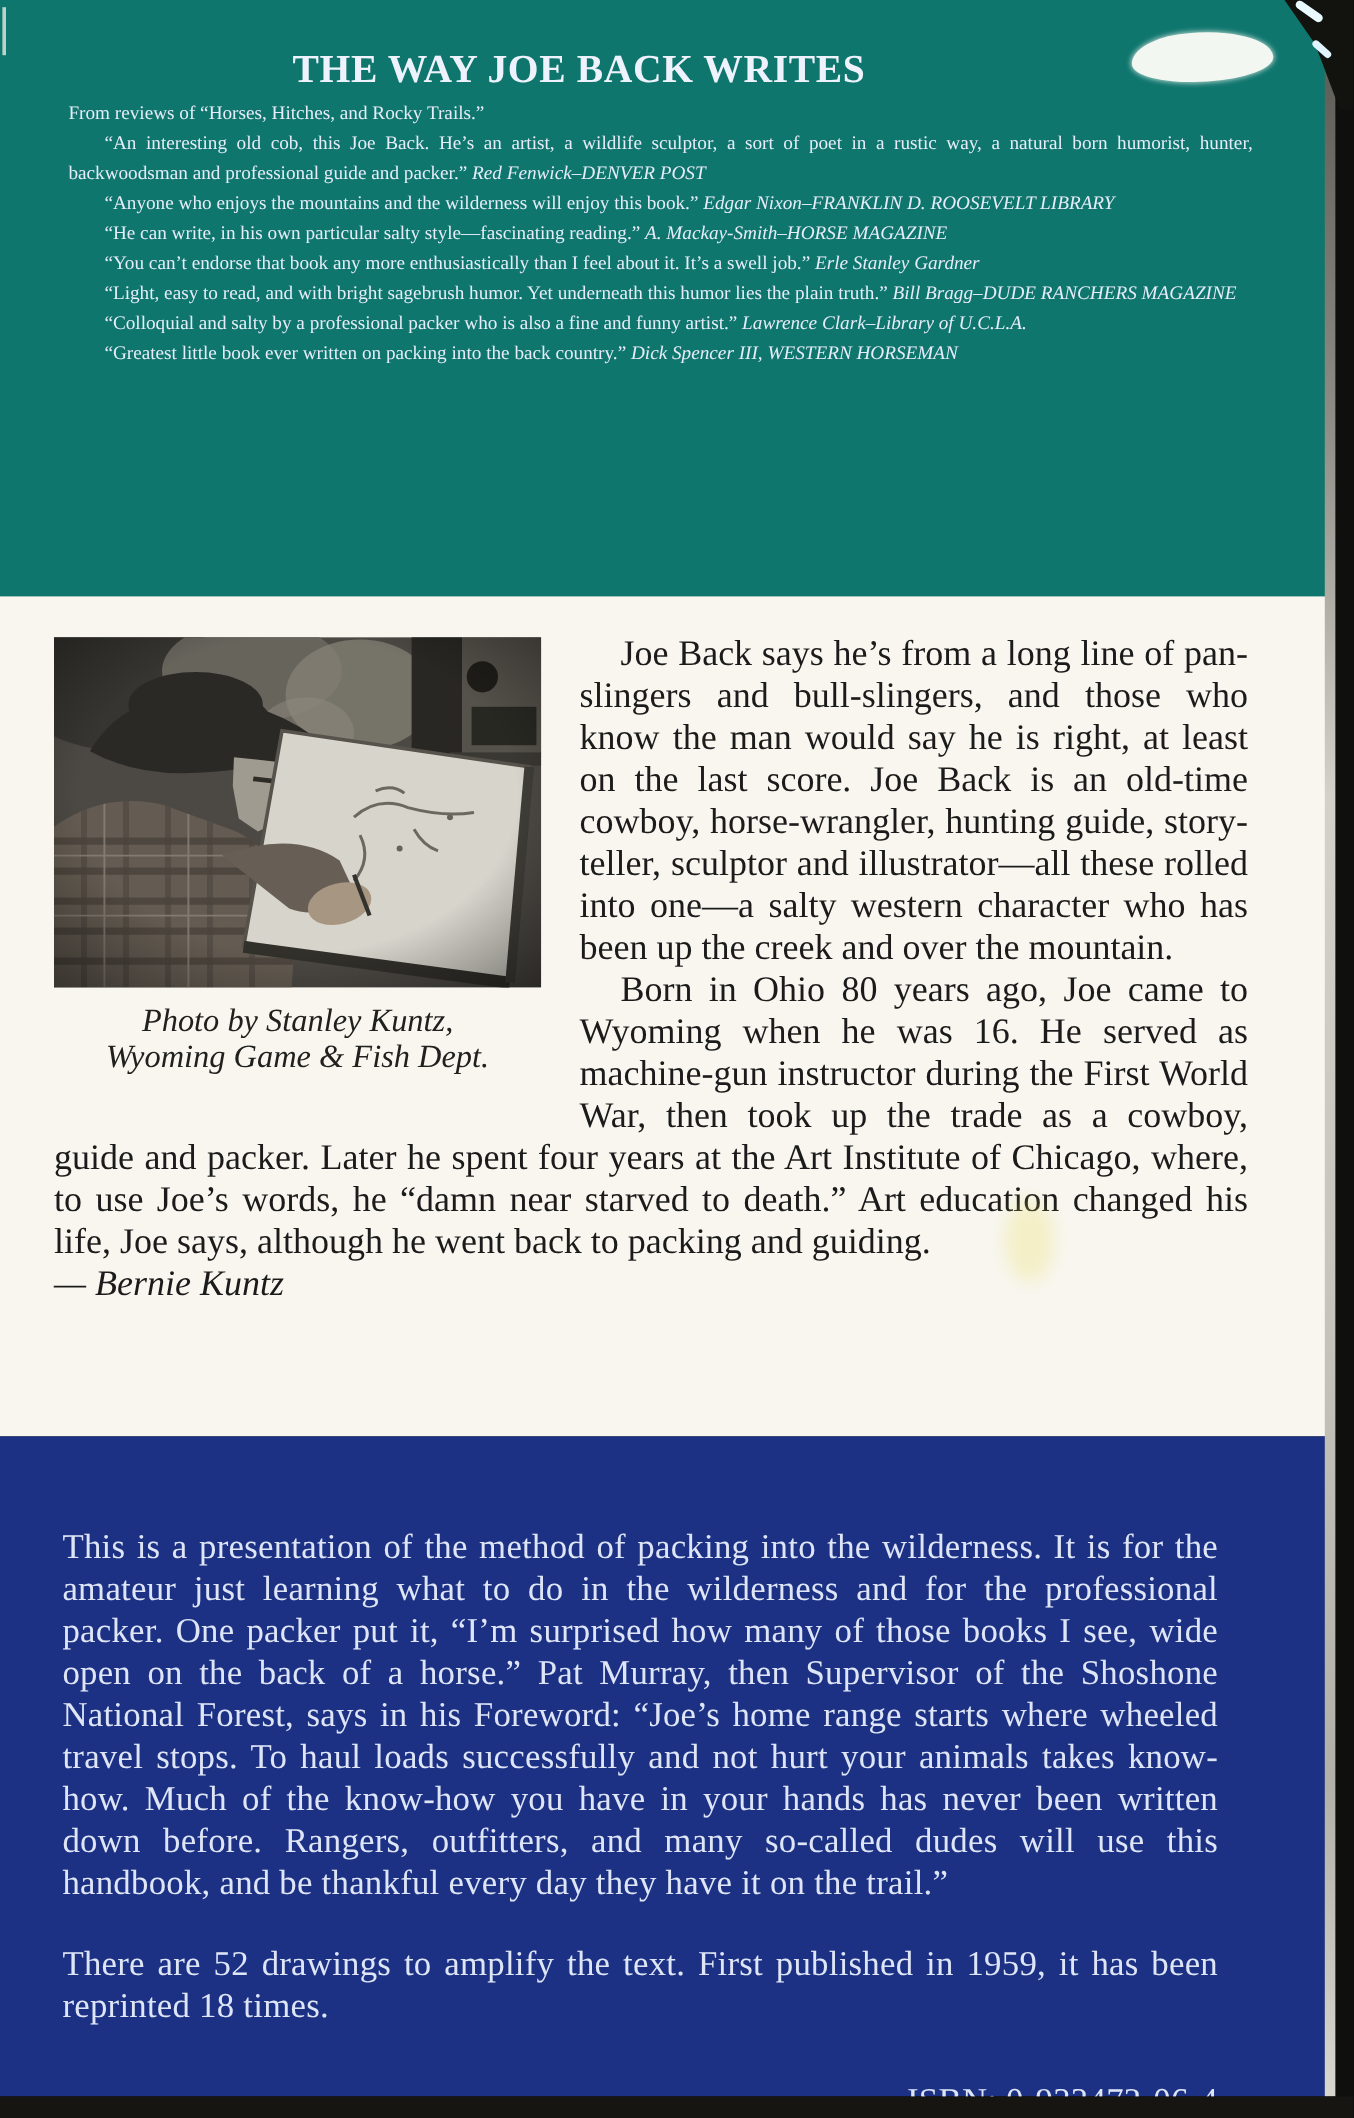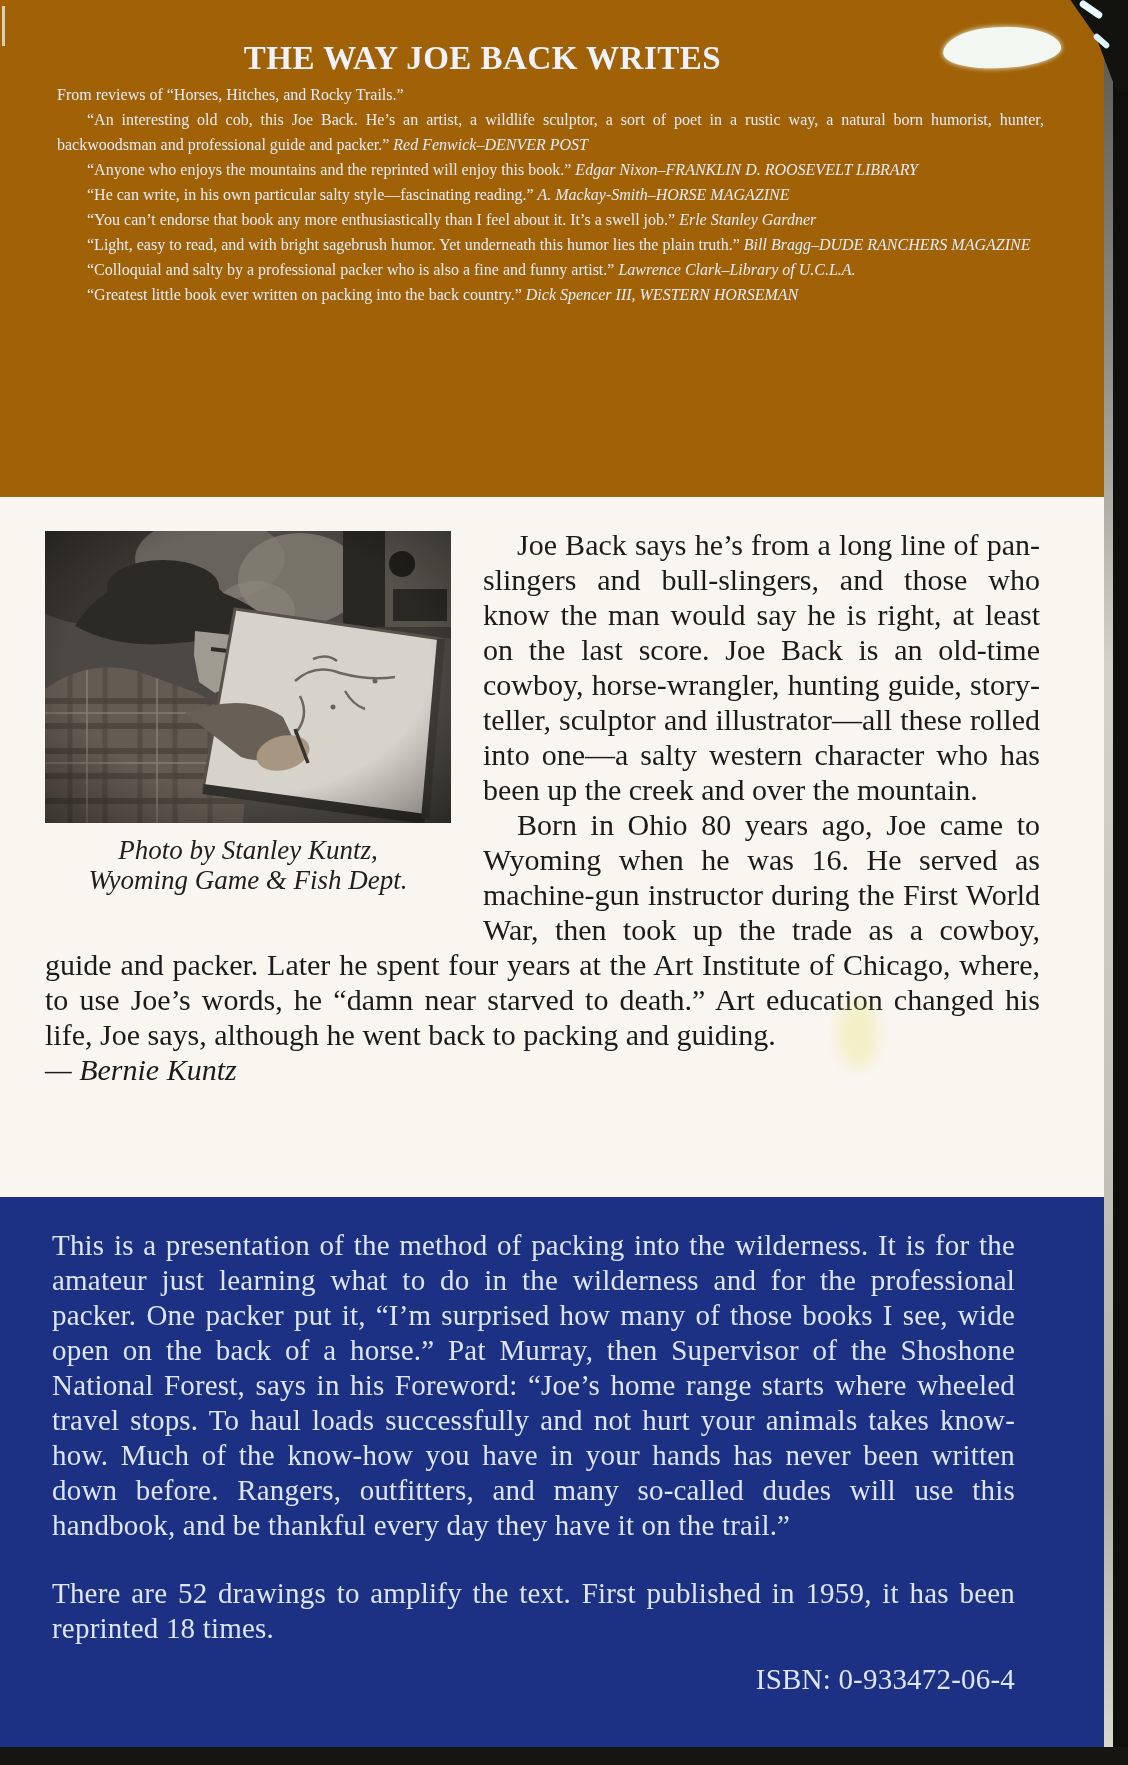--- a/index.html
+++ b/index.html
@@ -11,21 +11,21 @@
     overflow:hidden;
   }
   .page { position:absolute; inset:0; }
 
   
   .cover { position:absolute; left:0; top:0; width:1106px; height:1747px; }
 
   
   .band-top {
     position:absolute; left:0; top:0; width:1106px; height:609px;
-    background:#a16207;
+    background:#0f766e;
     padding:40px 62px 0 57px;
   }
   .band-top h1 {
     width:calc(100% - 136px);
     text-align:center;
     font-size:33px; font-weight:700; letter-spacing:.5px;
     color:#eef2fc;
     margin-bottom:5px;
   }
   .band-top p {
@@ -78,21 +78,21 @@
   }
 
   
   .band-bottom {
     position:absolute; left:0; top:1197px; width:1106px; height:550px;
     background:#1d3184;
     padding:31px 91px 0 52px;
   }
   .band-bottom p {
     font-size:29px; line-height:35px; letter-spacing:.2px;
-    color:#dde5f6; text-align:justify;
+    color:#dde5f6; text-align:justify;margin-top:44px;
   }
   .band-bottom p.second { margin-top:33px; }
   .isbn {
     margin-top:16px;
     text-align:right !important;
     font-size:30px;
   }
 
   
   .strip-bottom { position:absolute; left:0; top:1747px; width:1128px; height:18px; background:#171511; }
@@ -116,21 +116,21 @@
   <div class="cover">
 
     <section class="band-top">
       <h1>THE WAY JOE BACK WRITES</h1>
       <p>From reviews of “Horses, Hitches, and Rocky Trails.”</p>
       <p class="review">
         <span>“An interesting old cob, this Joe Back.  He’s an artist, a wildlife sculptor, a sort of poet in a rustic way, a natural born humorist, hunter, backwoodsman and professional guide and packer.”</span>
         <span class="attr">Red Fenwick–DENVER POST</span>
       </p>
       <p class="review">
-        <span>“Anyone who enjoys the mountains and the reprinted will enjoy this book.”</span>
+        <span>“Anyone who enjoys the mountains and the wilderness will enjoy this book.”</span>
         <span class="attr">Edgar Nixon–FRANKLIN D. ROOSEVELT LIBRARY</span>
       </p>
       <p class="review">
         <span>“He can write, in his own particular salty style—fascinating reading.”</span>
         <span class="attr">A. Mackay-Smith–HORSE MAGAZINE</span>
       </p>
       <p class="review">
         <span>“You can’t endorse that book any more enthusiastically than I feel about it.  It’s a swell job.”</span>
         <span class="attr">Erle Stanley Gardner</span>
       </p>

